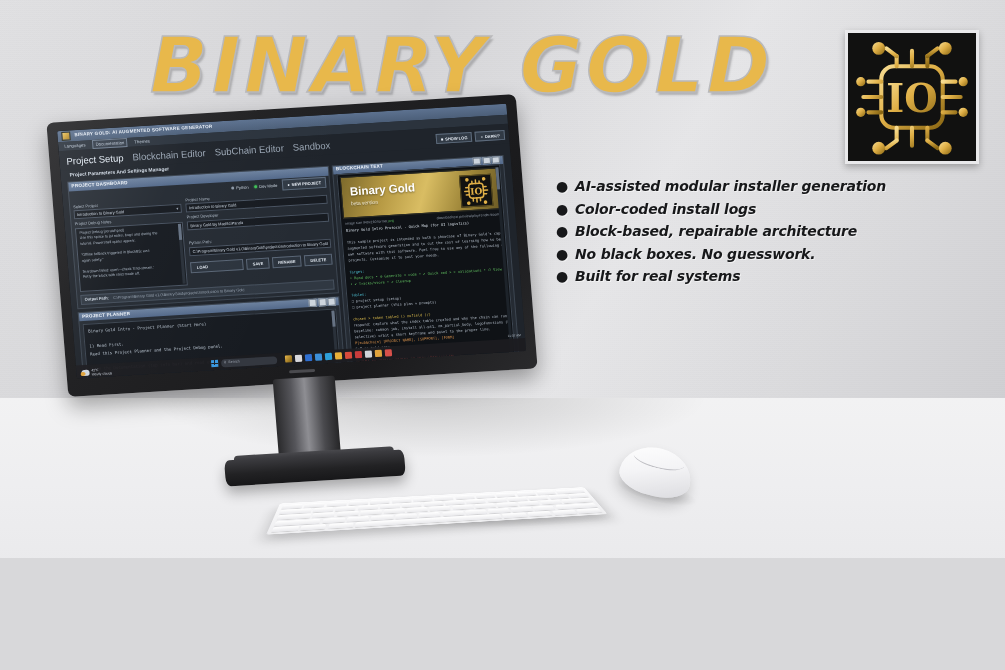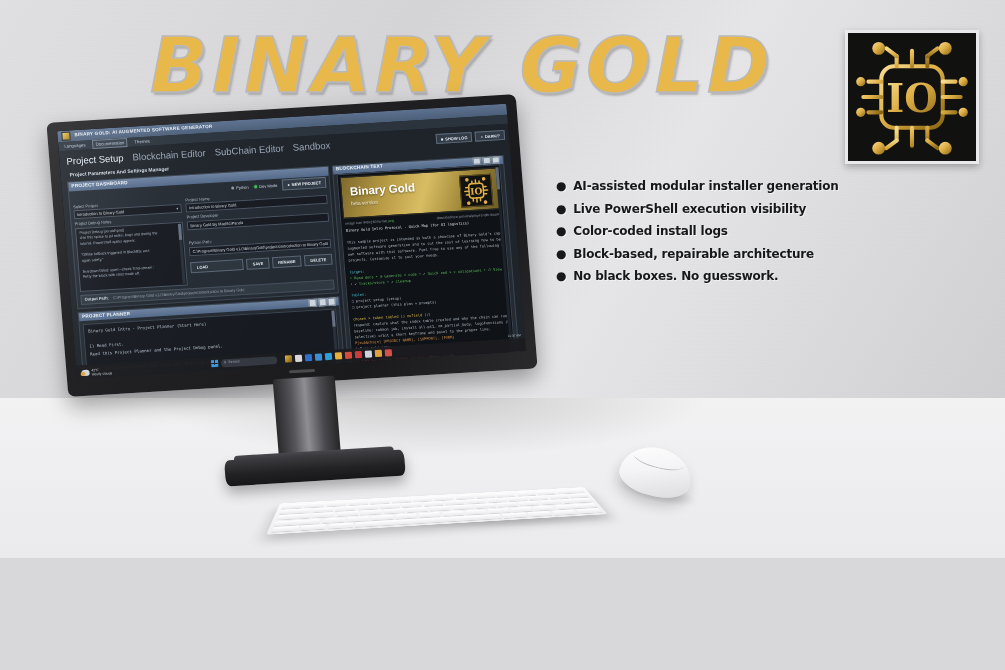--- a/index.html
+++ b/index.html
@@ -34,21 +34,21 @@
 
   
   .logo-badge{position:absolute;left:845px;top:30px;width:128px;height:128px;
     background:#111110;border:3px solid #e9e9eb;
     box-shadow:0 3px 7px rgba(0,0,0,.28);}
   .logo-badge svg{display:block;width:100%;height:100%;}
 
   
   .bullets{position:absolute;left:556px;top:176px;width:420px;
     font-family:"DejaVu Sans",sans-serif;
-    font-size:12px;line-height:21.5px;font-weight:bold;
+    font-size:14px;line-height:21.5px;font-weight:bold;font-style:italic;
     color:#17181a;letter-spacing:-0.2px;
     text-shadow:1px 1px 0 rgba(255,255,255,.55);}
   .bullets li{list-style:none;margin:0 0 1px 0;padding:0;}
   .bullets ul{margin:0;padding:0;}
   .bdot{display:inline-block;margin-right:7px;}
 
   
   #monitor{position:absolute;left:58px;top:108px;width:470px;height:300px;
     transform:rotate(-4.6deg) skewY(1.1deg);transform-origin:50% 50%;}
   .mon-body{position:absolute;left:0;top:0;width:470px;height:275px;
@@ -259,24 +259,24 @@
         <circle cx="90" cy="38" r="3.6"></circle>
           <circle cx="90" cy="62" r="3.6"></circle>
       </g>
       <text x="50" y="62" text-anchor="middle" font-family="DejaVu Serif, serif" font-size="30" font-weight="bold" fill="url(#gld)">IO</text>
     </svg>
   </div>
 
   <div class="bullets">
     <ul>
       <li><span class="bdot">●</span><span>AI-assisted modular installer generation</span></li>
-      <li><span class="bdot">●</span><span>Live PowerShell execution visibility</span></li>
       <li><span class="bdot">●</span><span>Color-coded install logs</span></li>
       <li><span class="bdot">●</span><span>Block-based, repairable architecture</span></li>
       <li><span class="bdot">●</span><span>No black boxes. No guesswork.</span></li>
+      <li><span class="bdot">●</span><span>Built for real systems</span></li>
     </ul>
   </div>
 
   <div id="monitor">
     <div class="mon-body">
       <div class="screen">
 
         <div class="app">
 
           <div class="titlebar">

